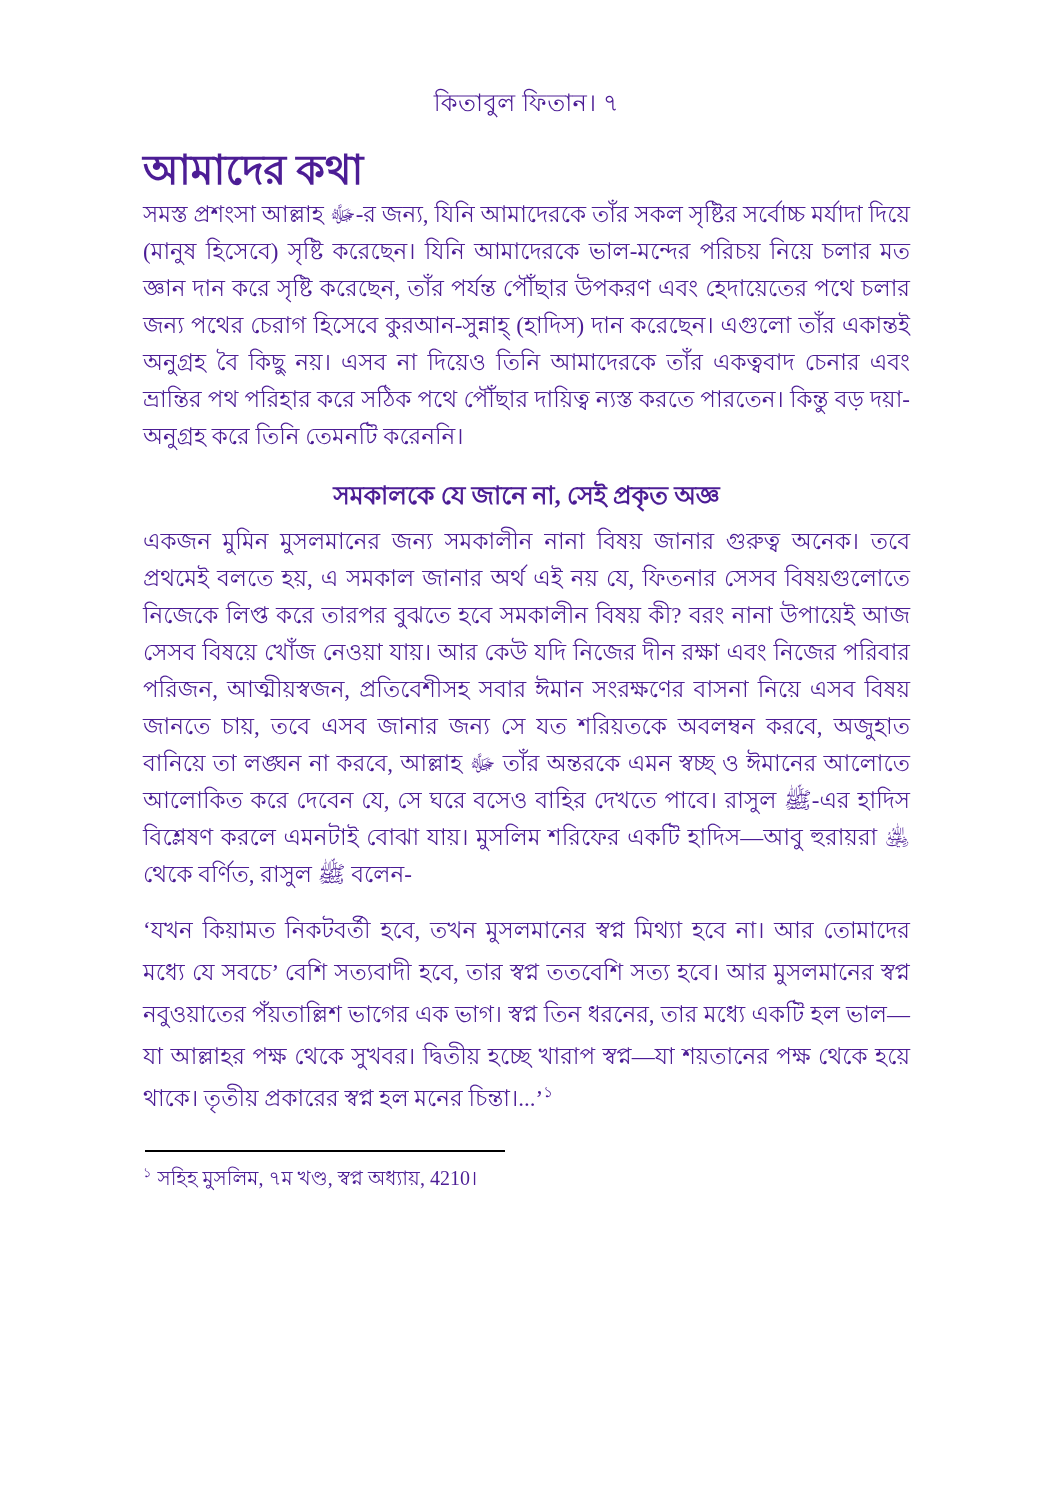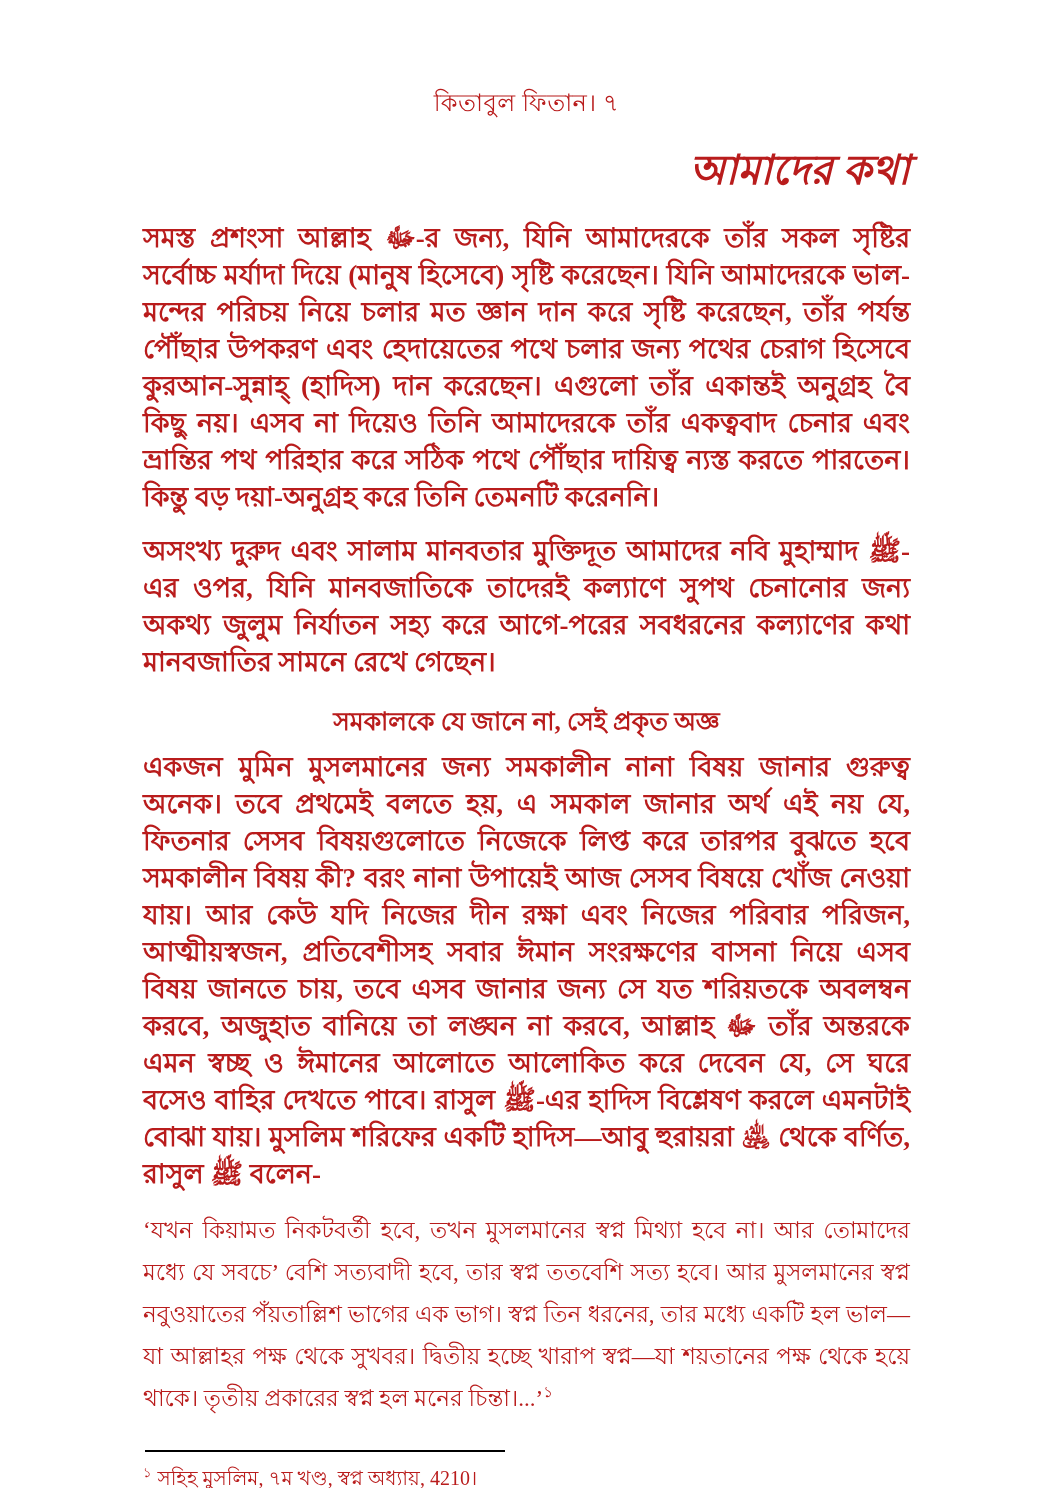--- a/index.html
+++ b/index.html
@@ -2,48 +2,45 @@
 <html><head>
 <meta charset="utf-8">
 <style>
   * { margin: 0; padding: 0; box-sizing: border-box; }
   html, body { background: #ffffff; }
   .page {
     position: relative;
     width: 1048px;
     height: 1488px;
     background: #ffffff;
-    color: #b91c1c;
+    color: #4c1d95;
     font-family: "Liberation Serif", serif;
     overflow: hidden;
   }
   .content {
     padding: 88px 138px 0 143px; 
   }
   .running-head {
     text-align: center;
     font-size: 24px;
     line-height: 30px;
     letter-spacing: 0.5px;
   }
   .page-title {
-    text-align: right;
+    text-align: left;
     font-weight: bold;
     font-size: 41px;
     line-height: 52px;
     margin-top: 26px;
-    margin-bottom: 24px;
-    font-style: italic;
   }
   .body-para {
-    font-size: 27px;
+    font-size: 23px;
     line-height: 37px;
     text-align: justify;
     margin-bottom: 17px;
-    font-weight: bold;
   }
   .section-heading {
     font-weight: bold;
     font-size: 25px;
     line-height: 34px;
     margin-top: 24px;
     margin-bottom: 10px;
     text-align: center;
   }
   .quote-para {
@@ -84,21 +81,20 @@
 
 <div class="page">
   <div class="content">
 
     <div class="running-head">কিতাবুল ফিতান। ৭</div>
 
     <h1 class="page-title">আমাদের কথা</h1>
 
     <p class="body-para">সমস্ত প্রশংসা আল্লাহ ﷻ-র জন্য, যিনি আমাদেরকে তাঁর সকল সৃষ্টির সর্বোচ্চ মর্যাদা দিয়ে (মানুষ হিসেবে) সৃষ্টি করেছেন। যিনি আমাদেরকে ভাল-মন্দের পরিচয় নিয়ে চলার মত জ্ঞান দান করে সৃষ্টি করেছেন, তাঁর পর্যন্ত পৌঁছার উপকরণ এবং হেদায়েতের পথে চলার জন্য পথের চেরাগ হিসেবে কুরআন-সুন্নাহ্ (হাদিস) দান করেছেন। এগুলো তাঁর একান্তই অনুগ্রহ বৈ কিছু নয়। এসব না দিয়েও তিনি আমাদেরকে তাঁর একত্ববাদ চেনার এবং ভ্রান্তির পথ পরিহার করে সঠিক পথে পৌঁছার দায়িত্ব ন্যস্ত করতে পারতেন। কিন্তু বড় দয়া-অনুগ্রহ করে তিনি তেমনটি করেননি।</p>
 
-    <p class="body-para">অসংখ্য দুরুদ এবং সালাম মানবতার মুক্তিদূত আমাদের নবি মুহাম্মাদ ﷺ-এর ওপর, যিনি মানবজাতিকে তাদেরই কল্যাণে সুপথ চেনানোর জন্য অকথ্য জুলুম নির্যাতন সহ্য করে আগে-পরের সবধরনের কল্যাণের কথা মানবজাতির সামনে রেখে গেছেন।</p>
 
     <h2 class="section-heading">সমকালকে যে জানে না, সেই প্রকৃত অজ্ঞ</h2>
 
     <p class="body-para">একজন মুমিন মুসলমানের জন্য সমকালীন নানা বিষয় জানার গুরুত্ব অনেক। তবে প্রথমেই বলতে হয়, এ সমকাল জানার অর্থ এই নয় যে, ফিতনার সেসব বিষয়গুলোতে নিজেকে লিপ্ত করে তারপর বুঝতে হবে সমকালীন বিষয় কী? বরং নানা উপায়েই আজ সেসব বিষয়ে খোঁজ নেওয়া যায়। আর কেউ যদি নিজের দীন রক্ষা এবং নিজের পরিবার পরিজন, আত্মীয়স্বজন, প্রতিবেশীসহ সবার ঈমান সংরক্ষণের বাসনা নিয়ে এসব বিষয় জানতে চায়, তবে এসব জানার জন্য সে যত শরিয়তকে অবলম্বন করবে, অজুহাত বানিয়ে তা লঙ্ঘন না করবে, আল্লাহ ﷻ তাঁর অন্তরকে এমন স্বচ্ছ ও ঈমানের আলোতে আলোকিত করে দেবেন যে, সে ঘরে বসেও বাহির দেখতে পাবে। রাসুল ﷺ-এর হাদিস বিশ্লেষণ করলে এমনটাই বোঝা যায়। মুসলিম শরিফের একটি হাদিস—আবু হুরায়রা ﵁ থেকে বর্ণিত, রাসুল ﷺ বলেন-</p>
 
     <p class="quote-para"><span>‘যখন কিয়ামত নিকটবর্তী হবে, তখন মুসলমানের স্বপ্ন মিথ্যা হবে না। আর তোমাদের মধ্যে যে সবচে’ বেশি সত্যবাদী হবে, তার স্বপ্ন ততবেশি সত্য হবে। আর মুসলমানের স্বপ্ন নবুওয়াতের পঁয়তাল্লিশ ভাগের এক ভাগ। স্বপ্ন তিন ধরনের, তার মধ্যে একটি হল ভাল—যা আল্লাহর পক্ষ থেকে সুখবর। দ্বিতীয় হচ্ছে খারাপ স্বপ্ন—যা শয়তানের পক্ষ থেকে হয়ে থাকে। তৃতীয় প্রকারের স্বপ্ন হল মনের চিন্তা।...’</span><sup class="footnote-ref">১</sup></p>
 
 
     <div class="footnote-block">
       <hr class="footnote-rule">

